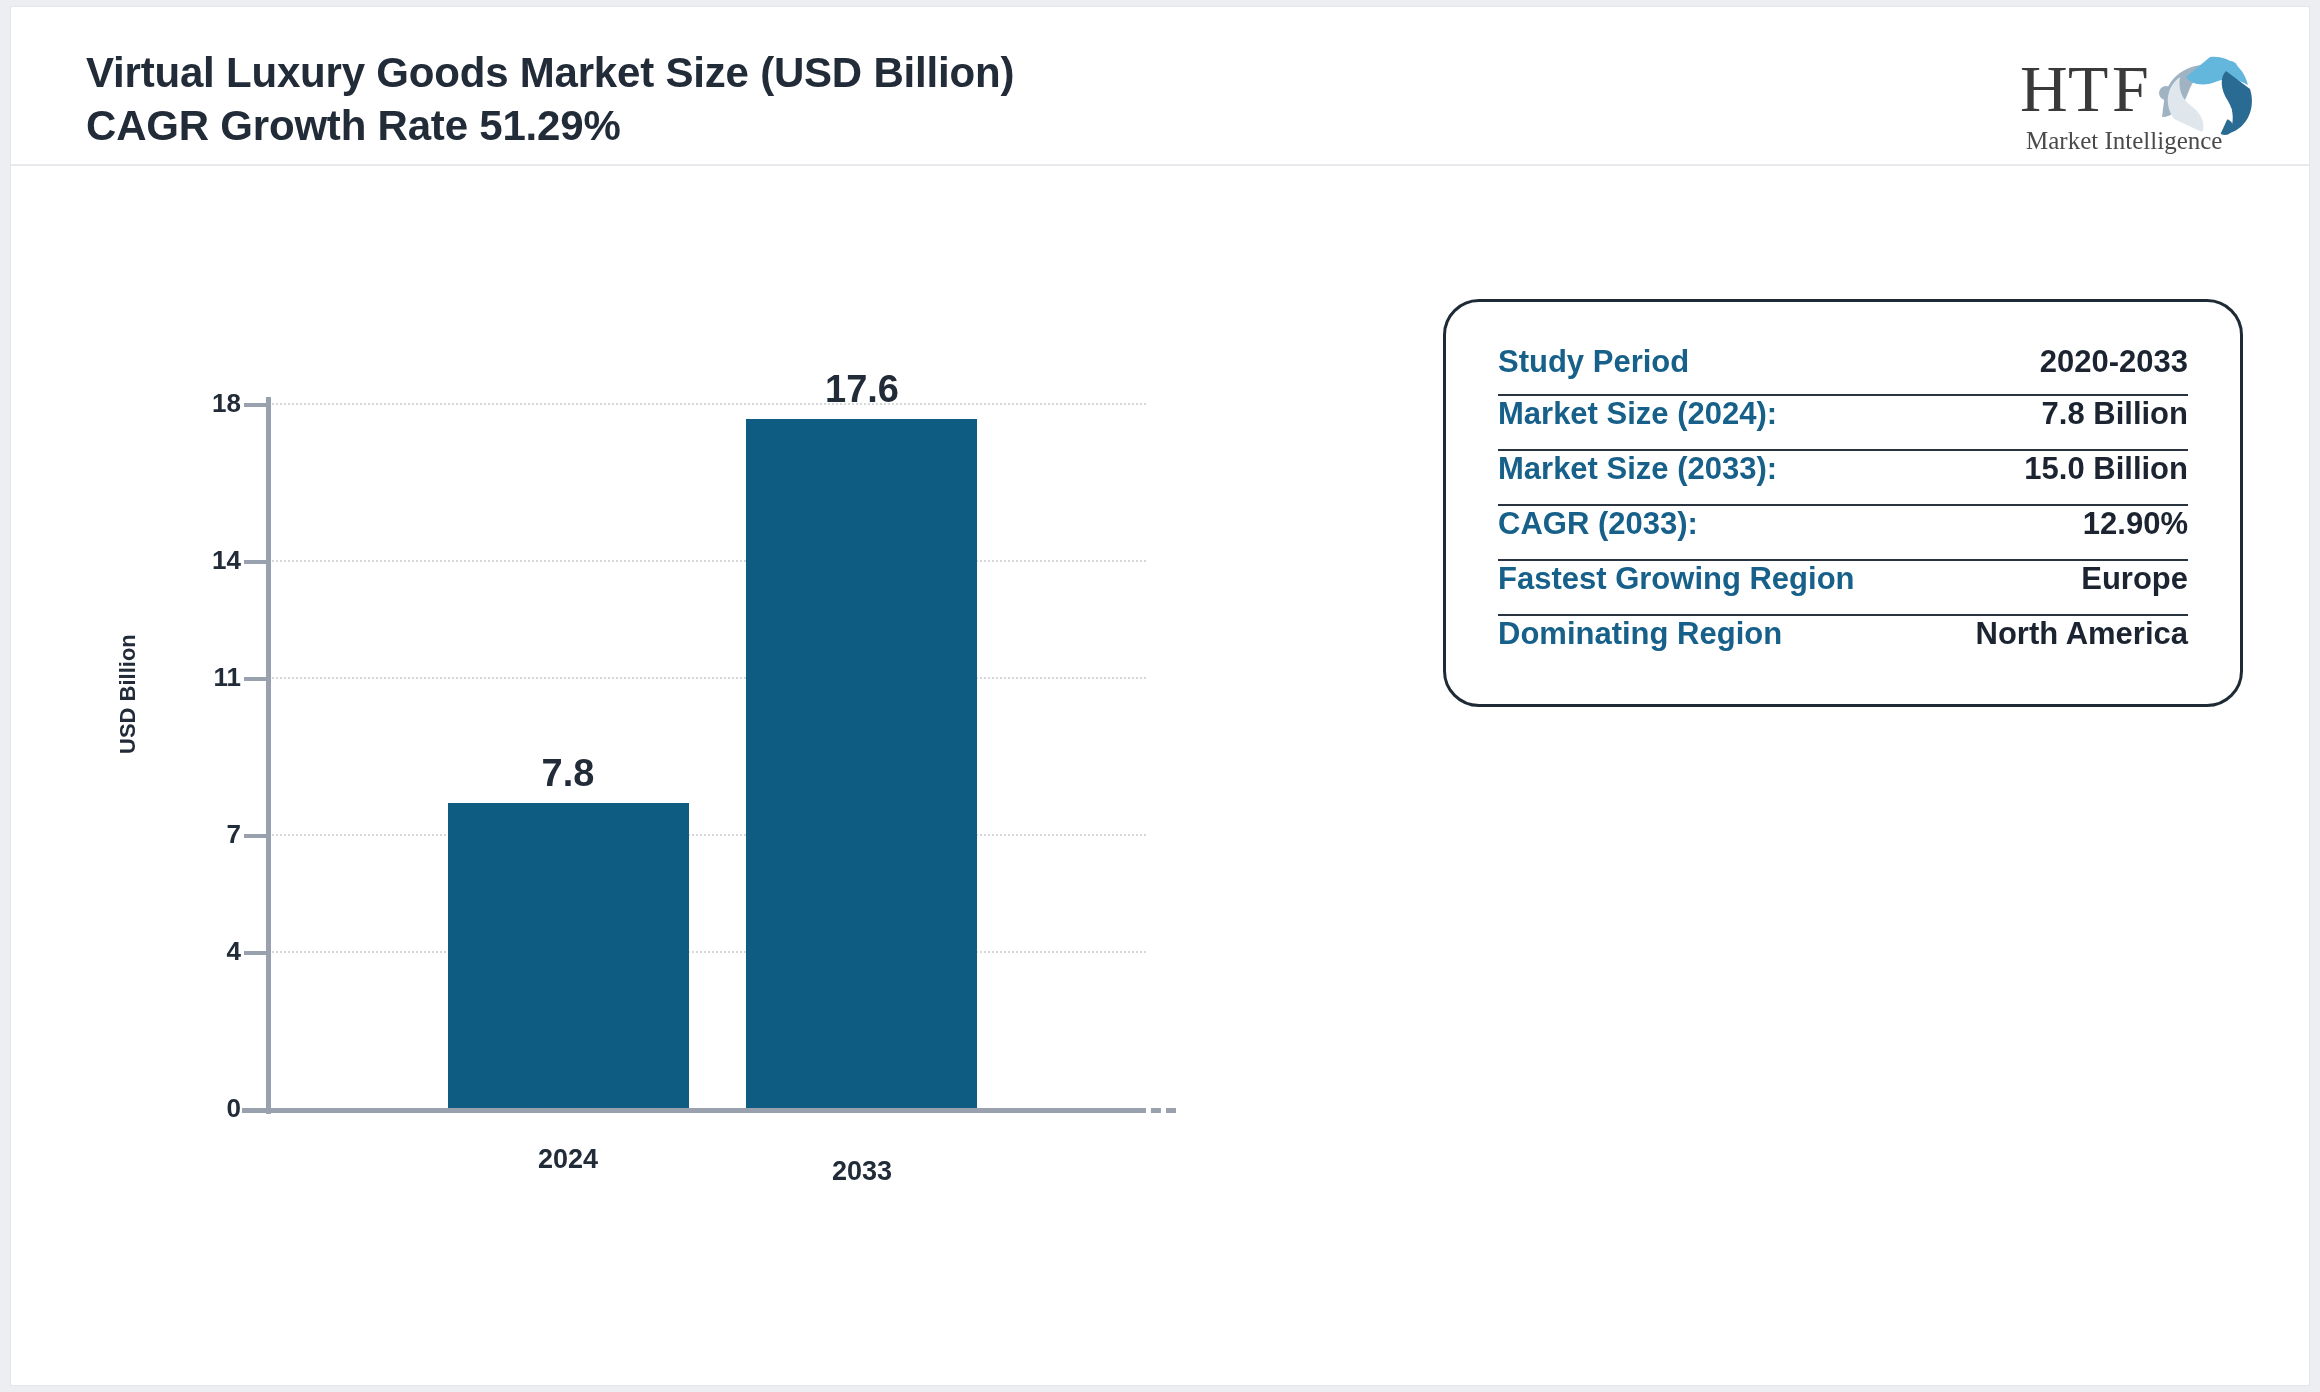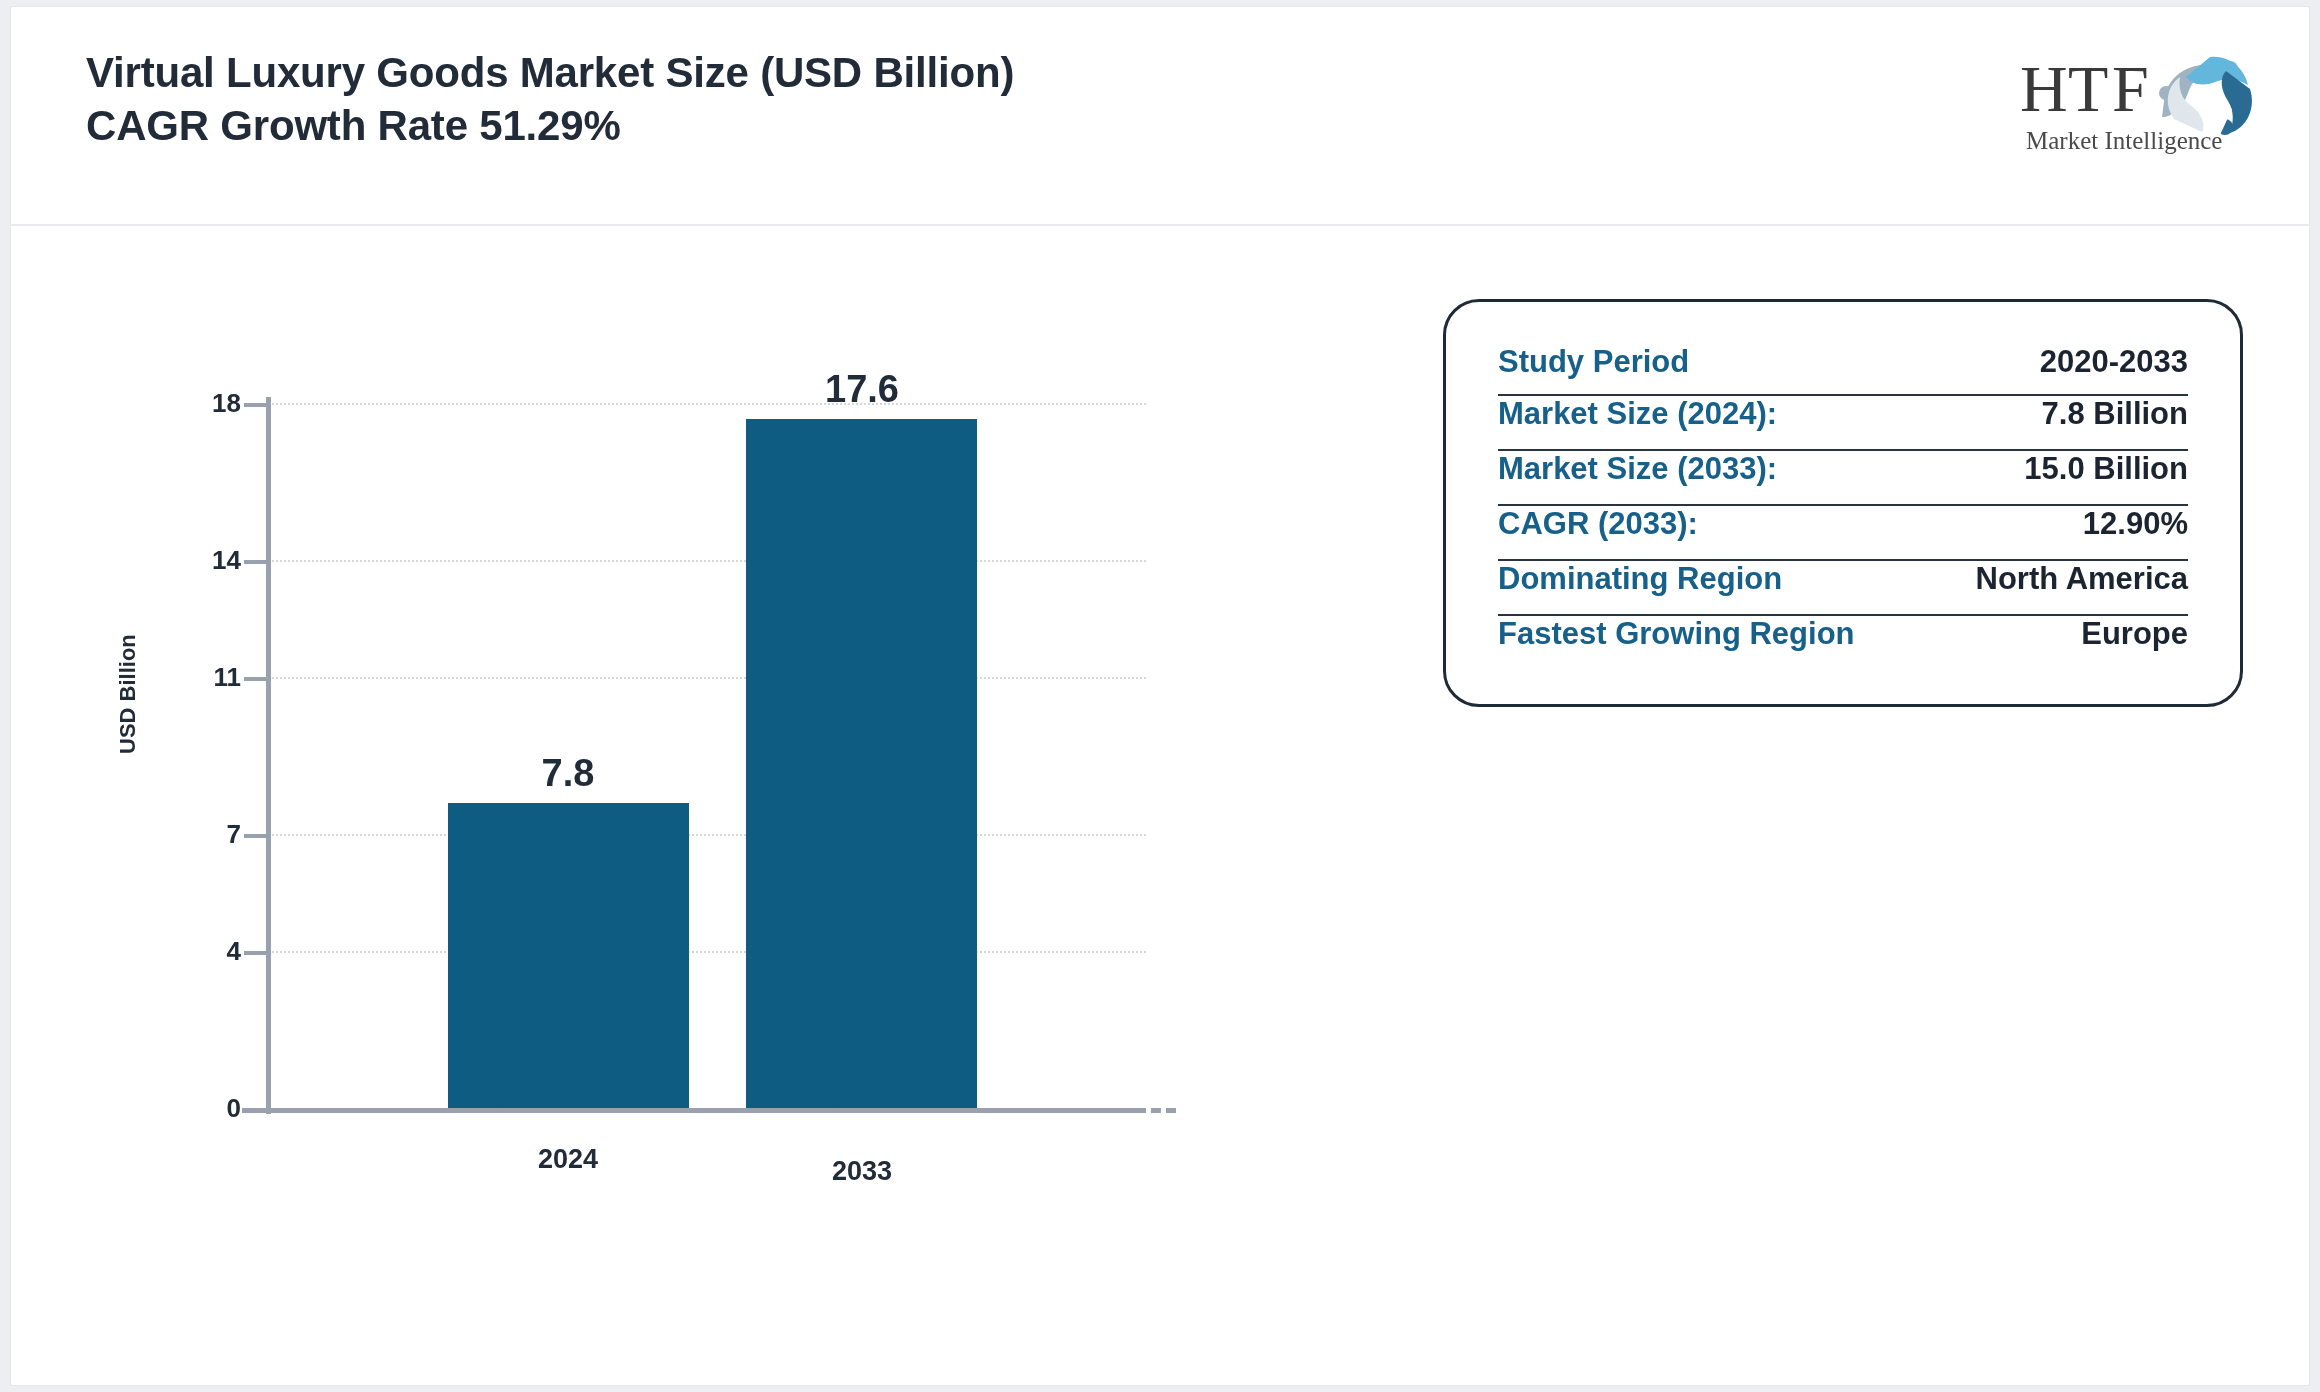--- a/index.html
+++ b/index.html
@@ -21,21 +21,21 @@
     background: #ffffff;
     border: 1px solid #e3e6ea;
     border-radius: 2px;
   }
 
   
   .header {
     position: absolute;
     left: 0; top: 0;
     width: 100%;
-    height: 219px;
+    height: 159px;
     border-bottom: 2px solid #e8eaee;
   }
 
   .title-block {
     position: absolute;
     left: 75px;
     top: 40px;
   }
 
   .title-line {
@@ -298,22 +298,22 @@
     </div>
     <div class="info-row">
       <span class="info-label">Market Size (2033):</span>
       <span class="info-value">15.0 Billion</span>
     </div>
     <div class="info-row">
       <span class="info-label">CAGR (2033):</span>
       <span class="info-value">12.90%</span>
     </div>
     <div class="info-row">
+      <span class="info-label">Fastest Growing Region</span>
+      <span class="info-value">Europe</span>
+    </div>
+    <div class="info-row">
       <span class="info-label">Dominating Region</span>
       <span class="info-value">North America</span>
     </div>
-    <div class="info-row">
-      <span class="info-label">Fastest Growing Region</span>
-      <span class="info-value">Europe</span>
-    </div>
   </div>
 
 </div>
 
 </body></html>

